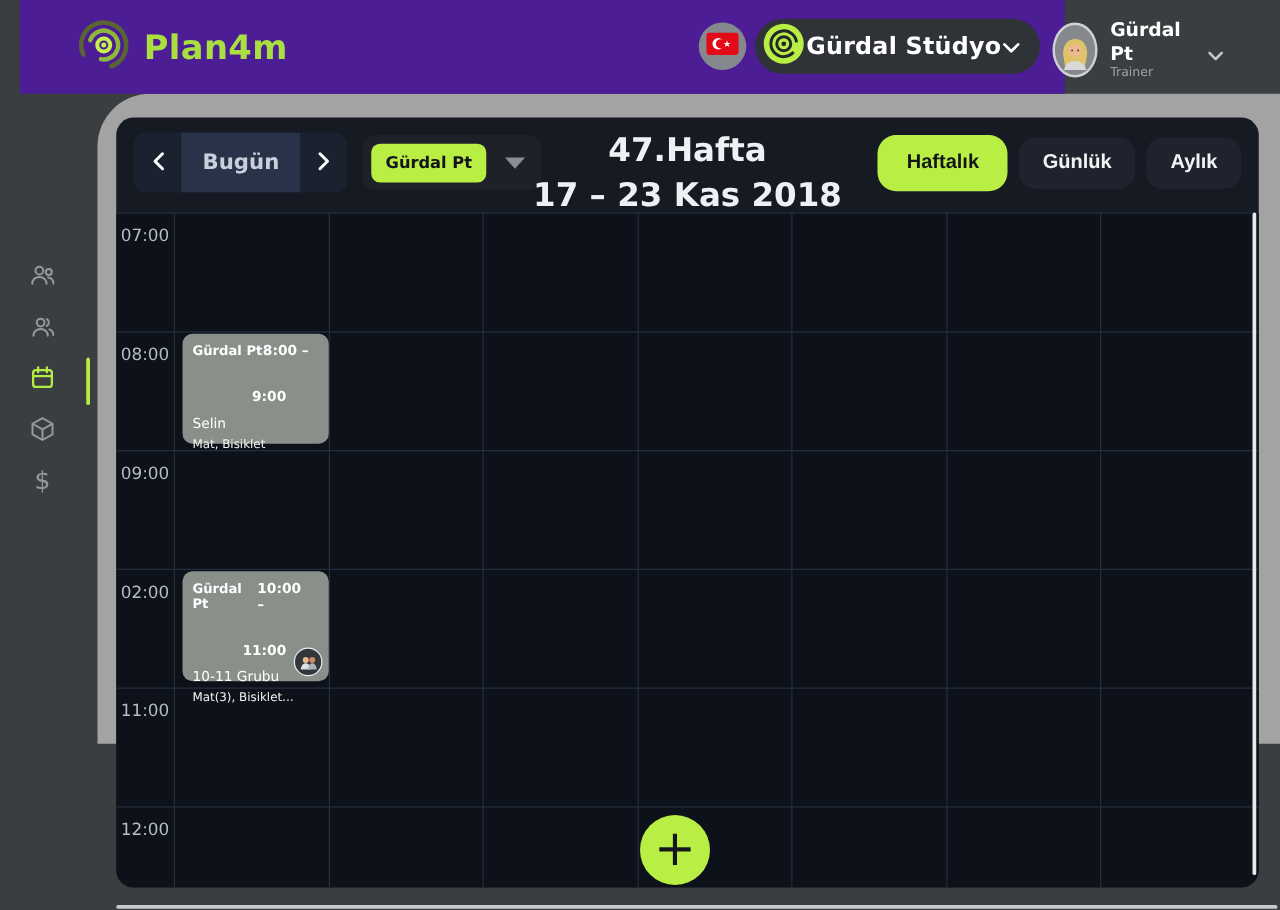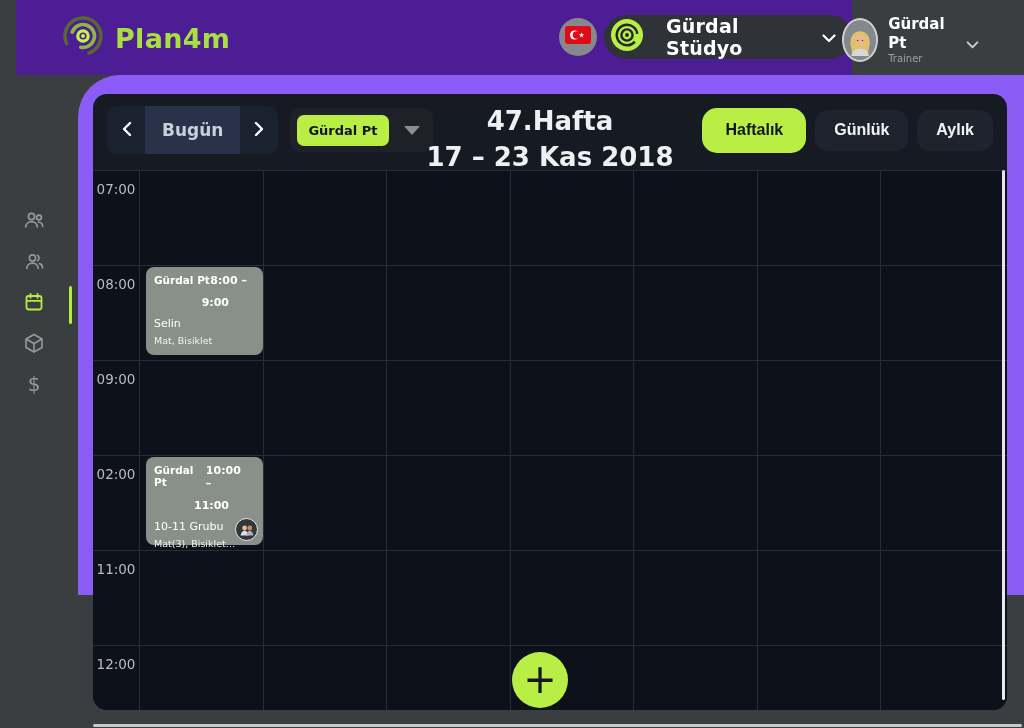--- a/index.html
+++ b/index.html
@@ -9,32 +9,32 @@
     font-family:"DejaVu Sans","Liberation Sans",sans-serif;
     -webkit-font-smoothing:antialiased;
   }
   
   .header{position:absolute;top:0;left:16px;width:836px;height:75px;background:#4c1d95;z-index:5}
   .logo{position:absolute;left:44px;top:13px;display:flex;align-items:center;gap:9px}
   .logo-text{color:#a9e03f;font-size:27px;font-weight:600;letter-spacing:.3px}
   .flag-btn{position:absolute;left:543px;top:18px;width:38px;height:38px;border-radius:50%;
     background:#85888c;display:flex;align-items:center;justify-content:center;cursor:pointer}
   .studio-pill{position:absolute;left:588px;top:15px;height:44px;border-radius:22px;background:#2f3236;
-    display:flex;align-items:center;gap:22px;padding:0 16px 0 6px;cursor:pointer}
+    display:flex;align-items:center;gap:1px;padding:0 16px 0 6px;cursor:pointer}
   .studio-name{color:#ffffff;font-size:19px;font-weight:700;letter-spacing:.2px}
   .user-group{position:absolute;left:826px;top:15px;display:flex;align-items:center;gap:10px;cursor:pointer}
   .avatar{width:40px;height:40px;border-radius:50%;border:2px solid #cfd1d4;background:#85888c;
     display:flex;align-items:center;justify-content:center;overflow:hidden}
   .user-txt{display:flex;flex-direction:column;line-height:1.25}
   .user-name{color:#ffffff;font-size:15px;font-weight:700}
   .user-role{color:#9da0a4;font-size:10px}
   .user-caret{margin-left:4px;margin-top:6px}
 
   
-  .main-panel{position:absolute;left:78px;top:75px;width:946px;height:520px;background:#8b5cf6;
+  .main-panel{position:absolute;left:78px;top:75px;width:946px;height:520px;background:#a3a3a3;
     border-top-left-radius:42px;z-index:1}
   .side-nav{position:absolute;left:0;top:75px;width:78px;height:653px;z-index:2}
   .nav-item{position:absolute;left:23px;width:22px;height:22px;cursor:pointer}
   .active-bar{position:absolute;left:69px;top:211px;width:3px;height:38px;background:#b5ec43;border-radius:2px}
 
   
   .card{position:absolute;left:15px;top:19px;width:914px;height:616px;border-radius:14px;
     background:#161a23;z-index:3;overflow:hidden}
   .toolbar{position:absolute;top:0;left:0;width:914px;height:72px;display:flex;align-items:center;
     padding:0 14px;box-sizing:border-box}
@@ -58,21 +58,21 @@
   .vline{position:absolute;top:0;bottom:0;width:1px;background:#262d3c}
   .hline{position:absolute;left:0;width:914px;height:1px;background:#262d3c}
   .t-label{position:absolute;left:0;width:46px;text-align:center;color:#b7bdc5;font-size:13.5px}
 
   .event{position:absolute;left:53px;width:117px;height:88px;border-radius:8px;background:#89908a;
     color:#ffffff;padding:7px 8px;box-sizing:border-box;z-index:2;cursor:pointer}
   .event-1{top:97px}
   .event-2{top:287px}
   .ev-head{display:flex;justify-content:space-between;align-items:baseline;font-size:10.5px;font-weight:700}
   .ev-head .ev-time{font-weight:600;font-size:11px;margin-right:8px}
-  .ev-time2{text-align:right;font-size:11px;font-weight:600;margin-top:9px;padding-right:26px}
+  .ev-time2{text-align:right;font-size:11px;font-weight:600;margin-top:24px;padding-right:26px}
   .ev-client{font-size:11px;margin-top:8px}
   .ev-acts{font-size:9.5px;margin-top:5px;color:#f2f4f1;white-space:nowrap;overflow:hidden}
   .ev-avatar{position:absolute;right:5px;bottom:4px;width:21px;height:21px;border-radius:50%;
     background:#33363a;border:1.5px solid #e8e9ea;display:flex;align-items:center;justify-content:center;overflow:hidden}
 
   .scrollbar-v{position:absolute;right:2px;top:76px;width:3px;height:530px;background:#e8e9ea;border-radius:2px;z-index:4;cursor:pointer}
   .scrollbar-h{position:absolute;left:93px;right:2px;bottom:1px;height:3px;background:#c6c8ca;border-radius:2px;z-index:6;cursor:pointer}
 
   .fab{position:absolute;left:419px;top:558px;width:56px;height:56px;border-radius:50%;background:#b9ef44;
     display:flex;align-items:center;justify-content:center;color:#14171d;font-size:40px;font-weight:500;

